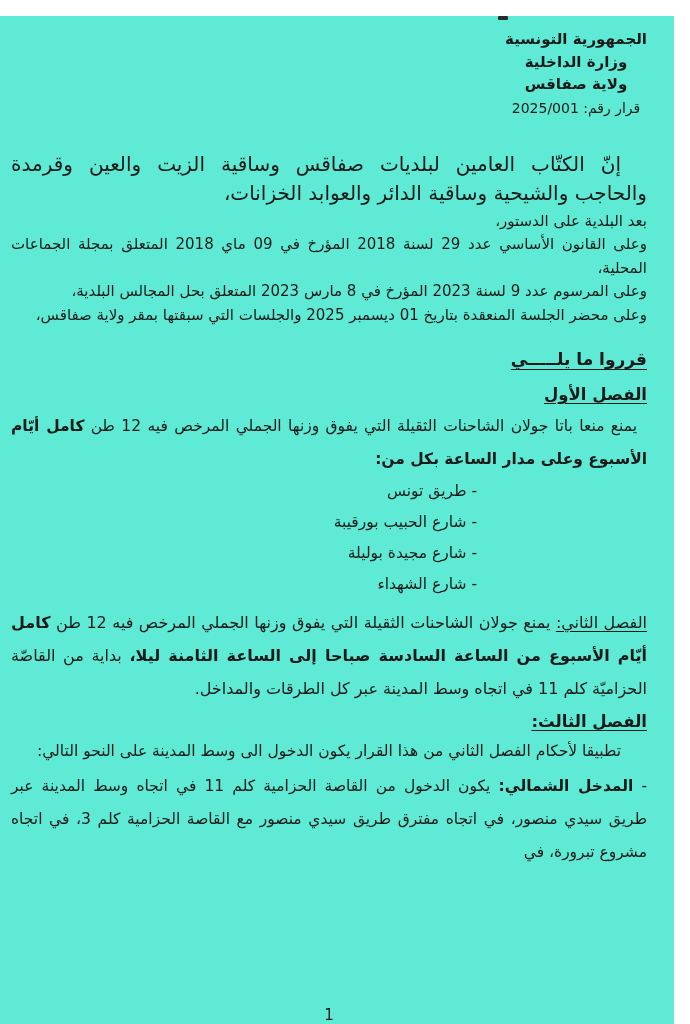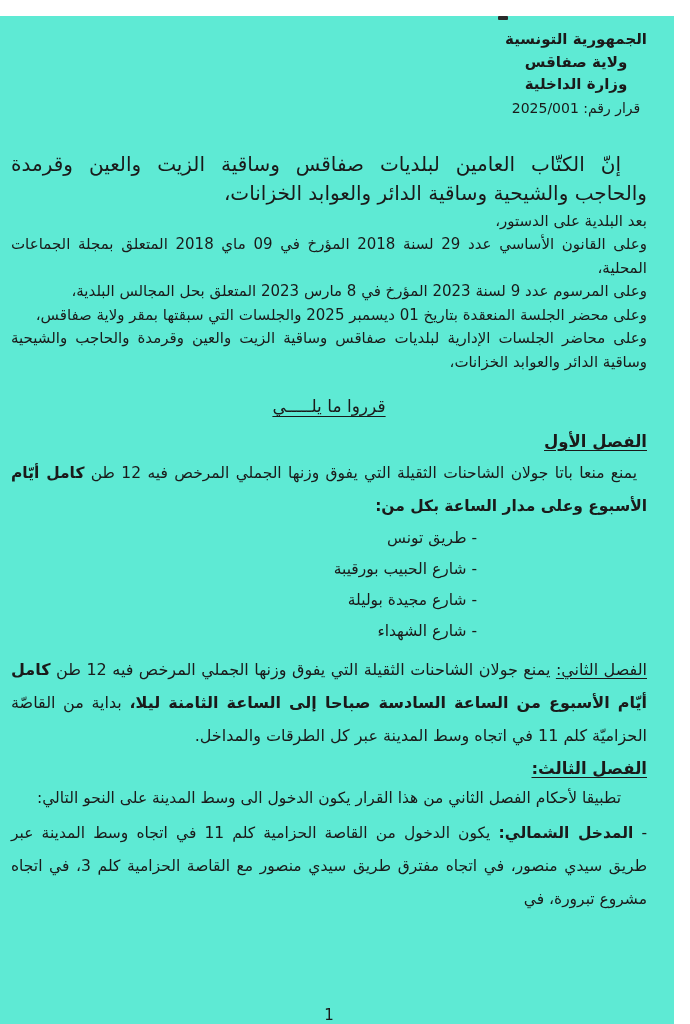--- a/index.html
+++ b/index.html
@@ -64,22 +64,21 @@
   }
   .clauses { margin-top: 2px; }
   .clauses p {
     margin: 0;
     font-size: 15px;
     line-height: 23.5px;
     text-align: justify;
   }
   .decision {
     margin: 20px 0 0 0;
-    text-align: center;
-    font-weight: normal;
+    font-weight: bold;
     font-size: 17px;
     line-height: 24px;
     text-decoration: underline;
     text-underline-offset: 4px;
   }
   .ch-heading {
     margin: 12px 0 0 0;
     font-weight: bold;
     font-size: 16.5px;
     line-height: 24px;
@@ -138,34 +137,33 @@
 </style>
 </head>
 <body>
 
 <div class="page">
 
   <div class="scan-artifact"></div>
 
   <header class="letterhead">
     <div class="lh-line">الجمهورية التونسية</div>
+    <div class="lh-line">وزارة الداخلية</div>
     <div class="lh-line">ولاية صفاقس</div>
-    <div class="lh-line">وزارة الداخلية</div>
     <div class="lh-decree">قرار رقم: 2025/001</div>
   </header>
 
 
   <p class="intro">إنّ الكتّاب العامين لبلديات صفاقس وساقية الزيت والعين وقرمدة والحاجب والشيحية وساقية الدائر والعوابد الخزانات،</p>
 
   <div class="clauses">
     <p>بعد البلدية على الدستور،</p>
     <p>وعلى القانون الأساسي عدد 29 لسنة 2018 المؤرخ في 09 ماي 2018 المتعلق بمجلة الجماعات المحلية،</p>
     <p>وعلى المرسوم عدد 9 لسنة 2023 المؤرخ في 8 مارس 2023 المتعلق بحل المجالس البلدية،</p>
     <p>وعلى محضر الجلسة المنعقدة بتاريخ 01 ديسمبر 2025 والجلسات التي سبقتها بمقر ولاية صفاقس،</p>
-    <p>وعلى محاضر الجلسات الإدارية لبلديات صفاقس وساقية الزيت والعين وقرمدة والحاجب والشيحية وساقية الدائر والعوابد الخزانات،</p>
   </div>
 
   <div class="decision">قرروا ما يلـــــي</div>
 
   <div class="ch-heading">الفصل الأول</div>
 
   <p class="ch-body"><span>يمنع منعا باتا جولان الشاحنات الثقيلة التي يفوق وزنها الجملي المرخص فيه 12 طن </span><b>كامل أيّام الأسبوع وعلى مدار الساعة بكل من:</b></p>
 
   <ul class="streets">
     <li>- طريق تونس</li>

